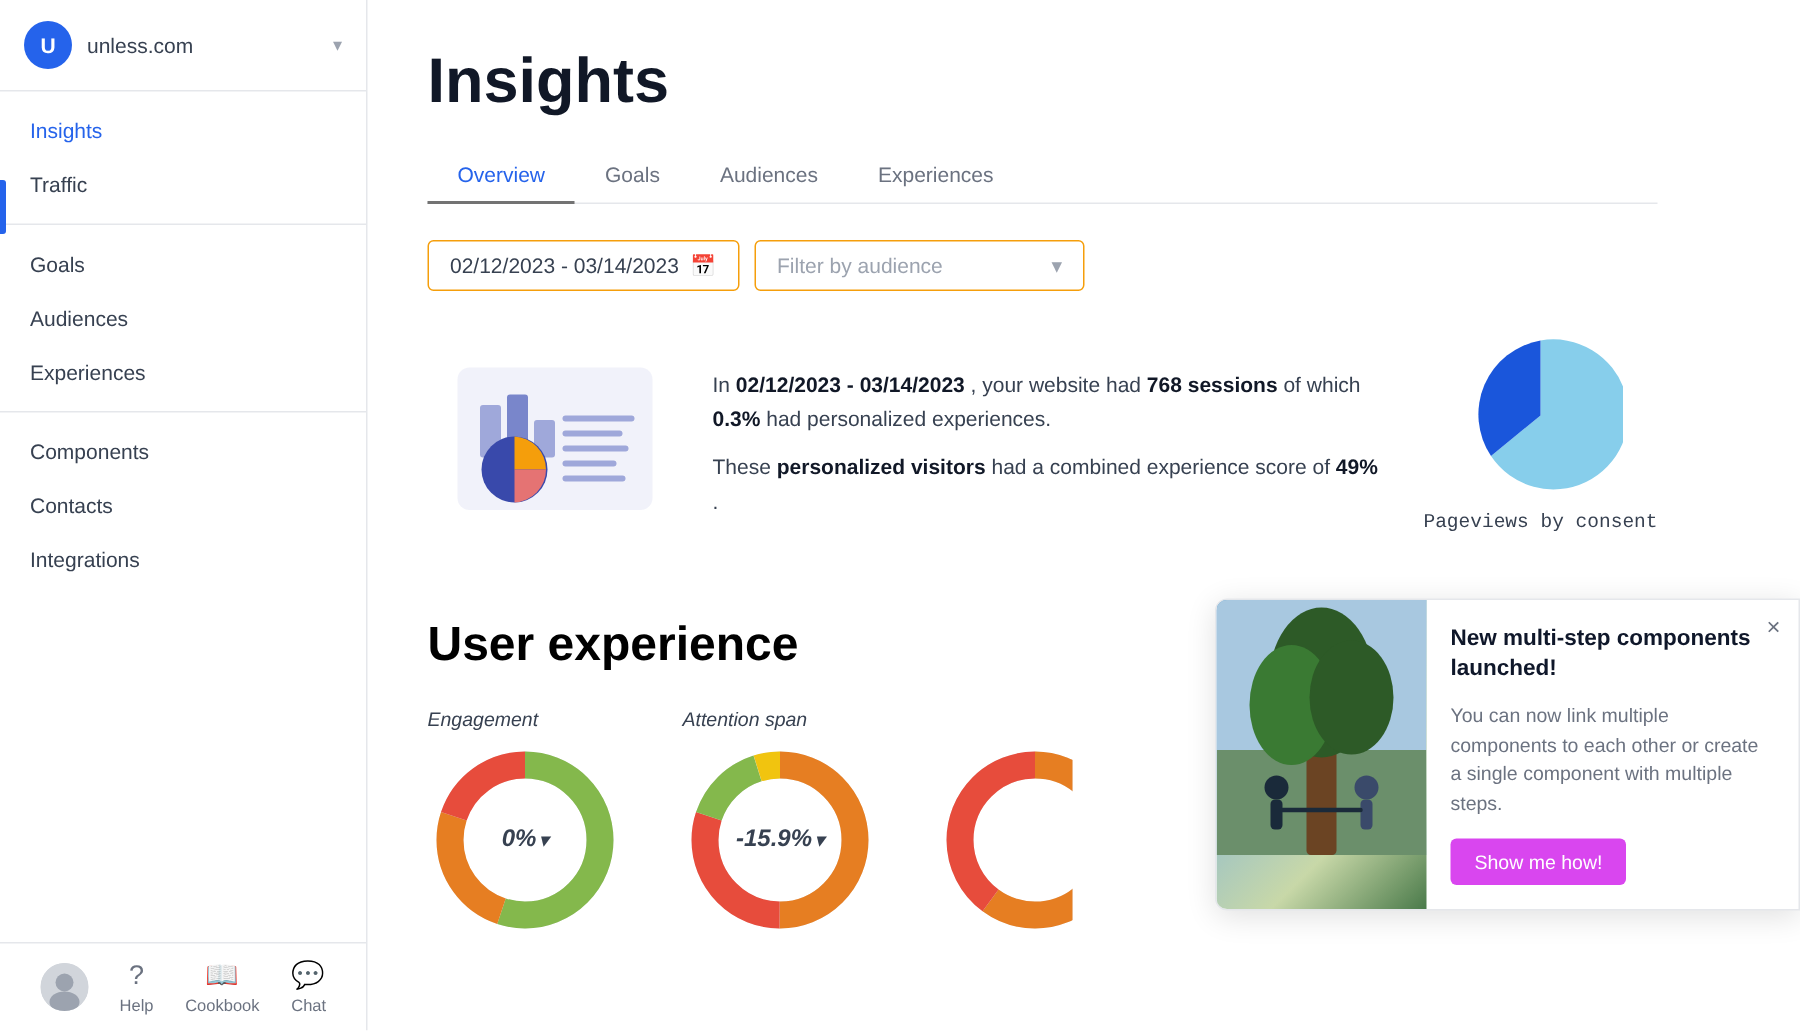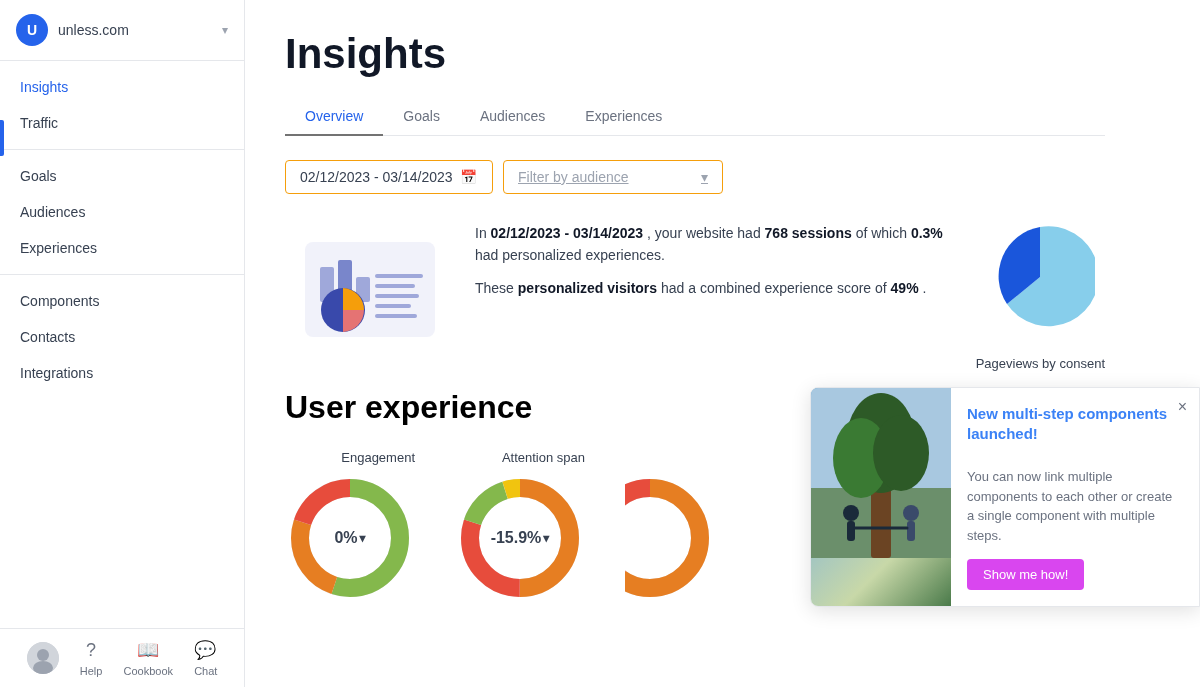--- a/index.html
+++ b/index.html
@@ -151,21 +151,20 @@
       border-radius: 4px;
       padding: 8px 14px;
       display: flex;
       gap: 8px;
       font-size: 14px;
       color: #9ca3af;
       cursor: pointer;
       background: #fff;
       min-width: 220px;
       justify-content: space-between;
-      text-decoration: underline;
     }
     .visitor-toggle {
       display: flex;
       border: 1.5px solid #f59e0b;
       border-radius: 4px;
       overflow: hidden;
     }
     .visitor-btn {
       padding: 8px 20px;
       font-size: 14px;
@@ -179,42 +178,43 @@
       font-weight: 500;
     }
     .visitor-divider {
       width: 1px;
       background: #f59e0b;
     }
 
     
     .stats-section {
       display: flex;
-      align-items: flex-start;
+      align-items: flex-end;
       gap: 30px;
-      margin-bottom: 18px;
+      margin-bottom: 56px;
     }
     .illustration {
       width: 160px;
       height: 130px;
       flex-shrink: 0;
     }
     .stats-text {
       flex: 1;
       font-size: 14px;
       color: #374151;
       line-height: 1.6;
     }
     .stats-text strong { font-weight: 700; color: #111827; }
     .stats-text p { margin-bottom: 10px; }
     .pie-container {
       display: flex;
       flex-direction: column;
       align-items: center;
-      gap: 24px;
+      gap: 8px;
+      font-family: Liberation Mono, monospace;
     }
     .pie-label {
       font-size: 13px;
       color: #374151;
     }
 
     
     .ux-section {}
     .section-title {
       font-size: 32px;
@@ -222,22 +222,23 @@
       color: #000000;
       margin-bottom: 24px;
     }
     .charts-row {
       display: flex;
       gap: 40px;
     }
     .chart-item {
       display: flex;
       flex-direction: column;
-      align-items: flex-end;
+      align-items: flex-start;
       gap: 8px;
+      font-style: italic;
     }
     .chart-label {
       font-size: 13px;
       color: #374151;
     }
     .donut-wrap {
       position: relative;
       width: 130px;
       height: 130px;
     }
@@ -289,22 +290,22 @@
       position: relative;
       overflow: hidden;
     }
     .popup-text {
       padding: 16px 20px 16px 16px;
       flex: 1;
     }
     .popup-title {
       font-size: 15px;
       font-weight: 700;
-      color: #3b82f6;
-      margin-bottom: 24px;
+      color: #0f172a;
+      margin-bottom: 12px;
       line-height: 1.3;
     }
     .popup-desc {
       font-size: 13px;
       color: #6b7280;
       line-height: 1.5;
       margin-bottom: 14px;
     }
     .popup-btn {
       background: #d946ef;

